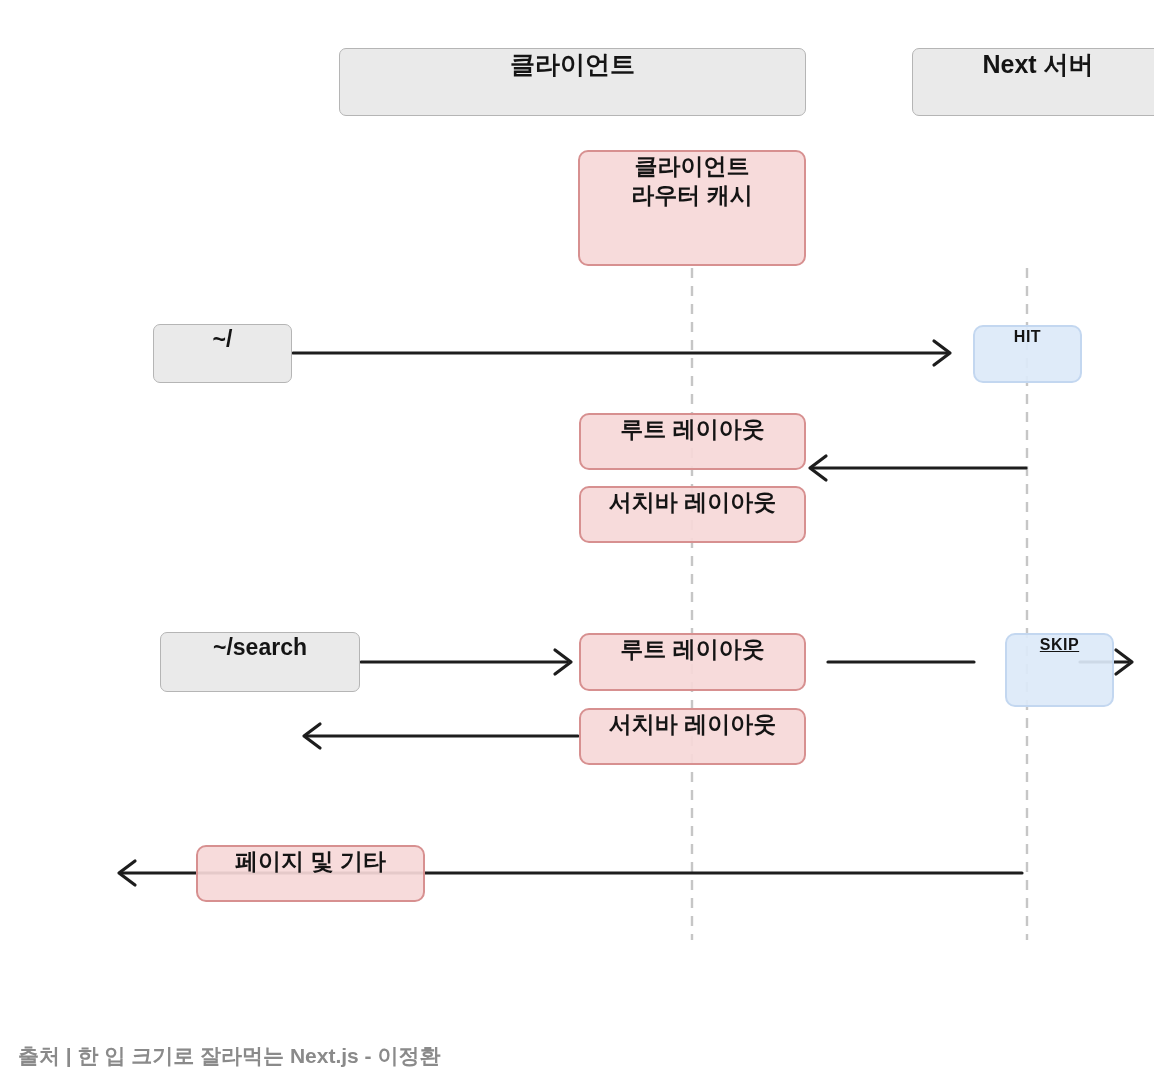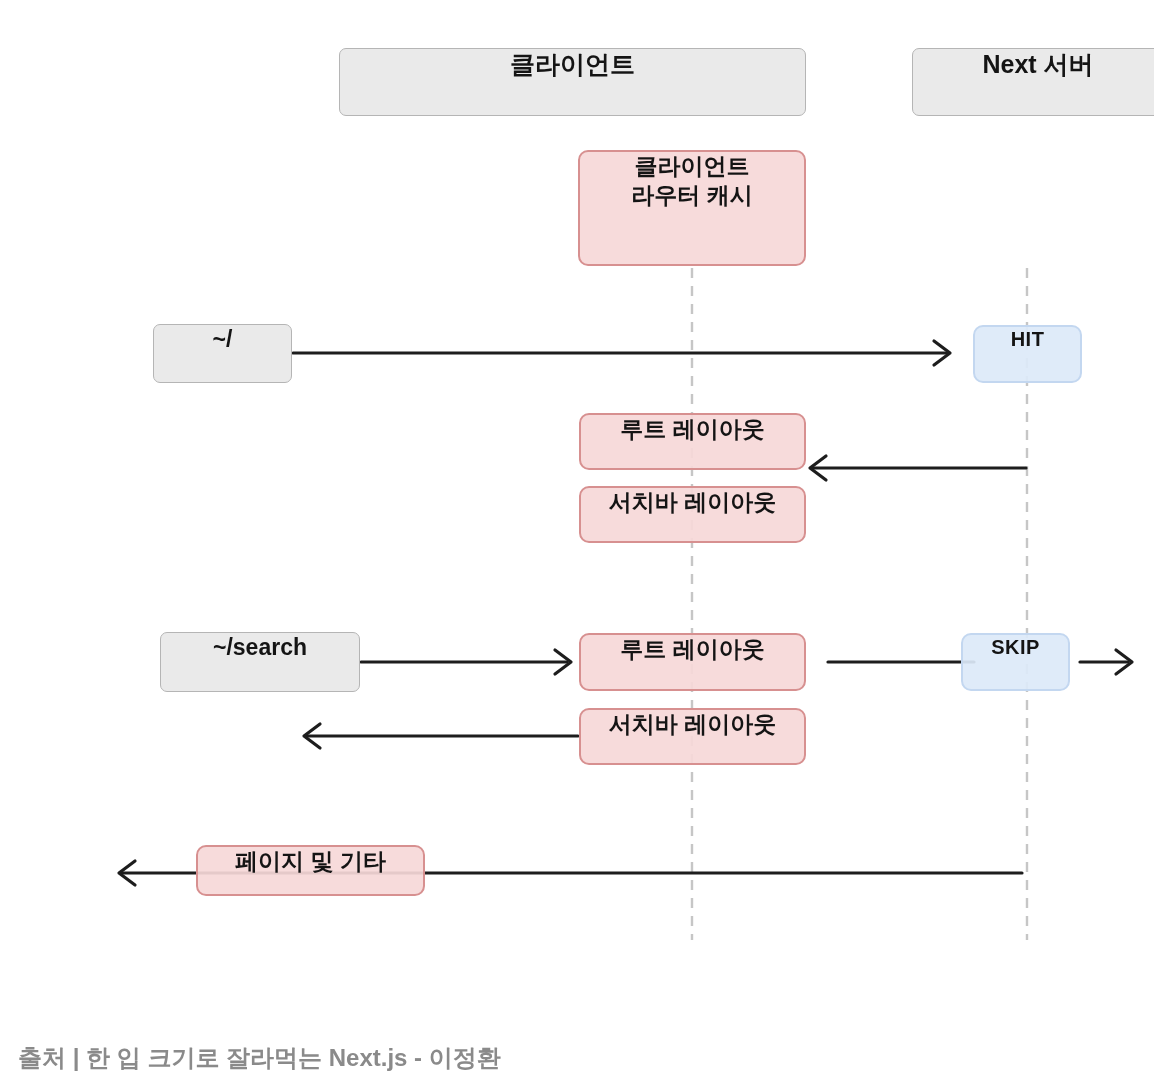--- a/index.html
+++ b/index.html
@@ -46,27 +46,27 @@
     border-radius: 10px;
   }
   .node.blue {
     background: var(--blue_fill, rgba(220,233,248,0.92));
     border: 2px solid var(--blue_border, #c3d7f0);
     border-radius: 10px;
   }
   .fs-header { font-size: 25px; }
   .fs-node   { font-size: 23px; }
   .fs-route  { font-size: 23px; font-weight: 600; }
-  .fs-badge  { font-size: 20px; font-weight: 600; letter-spacing: 0.5px; }
+  .fs-badge  { font-size: 16px; font-weight: 600; letter-spacing: 0.5px; }
 
   .footer {
     position: absolute;
     left: 18px;
     top: 1042px;
-    font-size: 24px;
+    font-size: 21px;
     font-weight: 600;
     color: var(--footer_color, #8a8a8a);
     z-index: 1;
   }
 </style>
 </head>
 <body>
 
 <div class="canvas">
 
@@ -121,26 +121,26 @@
   <div class="node pink fs-node" style="left:579px; top:486px; width:227px; height:57px;">
     <span>서치바 레이아웃</span>
   </div>
 
   <div class="node gray fs-route" style="left:160px; top:632px; width:200px; height:60px;">
     <span>~/search</span>
   </div>
   <div class="node pink fs-node" style="left:579px; top:633px; width:227px; height:58px;">
     <span>루트 레이아웃</span>
   </div>
-  <div class="node blue fs-badge" style="left:961px; top:633px; width:109px; height:58px;">
+  <div class="node blue fs-badge" style="left:1005px; top:633px; width:109px; height:74px;text-decoration:underline;">
     <span>SKIP</span>
   </div>
 
   <div class="node pink fs-node" style="left:579px; top:708px; width:227px; height:57px;">
     <span>서치바 레이아웃</span>
   </div>
 
-  <div class="node pink fs-node" style="left:196px; top:845px; width:229px; height:51px;">
+  <div class="node pink fs-node" style="left:196px; top:845px; width:229px; height:57px;">
     <span>페이지 및 기타</span>
   </div>
 
   <div class="footer">출처 | 한 입 크기로 잘라먹는 Next.js - 이정환</div>
 </div>
 
 </body></html>

